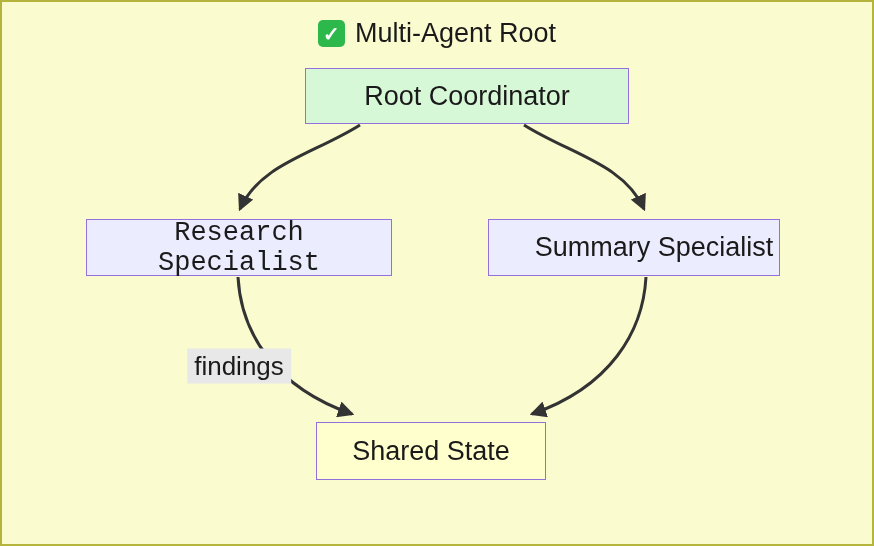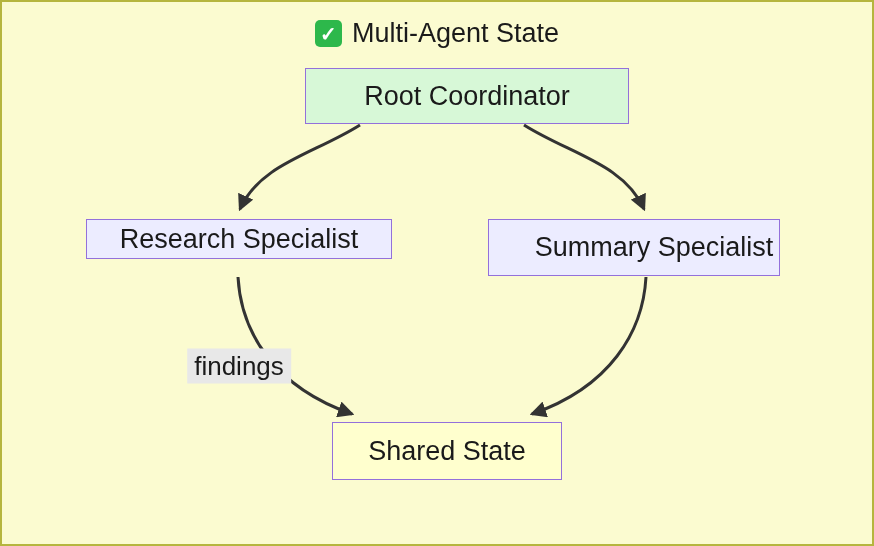--- a/index.html
+++ b/index.html
@@ -76,31 +76,32 @@
     color:#1a1a1a;
     text-align:center;
   }
   .node-root{
     left:303px; top:66px;
     width:324px; height:56px;
     background:var(--root-fill);
   }
   .node-research{
     left:84px; top:217px;
-    width:306px; height:40px;
+    width:306px; height:57px;
     background:var(--specialist-fill);
+    font-family:Liberation Mono, monospace;
   }
   .node-summary{
     left:486px; top:217px;
     width:292px; height:57px;
     background:var(--specialist-fill);
     padding-left:40px;
   }
   .node-shared{
-    left:330px; top:420px;
+    left:314px; top:420px;
     width:230px; height:58px;
     background:var(--shared-fill);
   }
   .edge-label{
     position:absolute;
     transform:translate(-50%,-50%);
     background:var(--edge-label-bg);
     padding:2px 7px;
     font-size:26px;
     color:#1a1a1a;
@@ -109,21 +110,21 @@
   .edge-label-findings{ left:237px; top:364px; }
   .edge-label-summary{ left:643px; top:351px; }
 </style>
 </head>
 <body>
 
 <div class="diagram-frame">
 
   <div class="diagram-title">
     <span class="check-icon">✓</span>
-    <span>Multi-Agent State</span>
+    <span>Multi-Agent Root</span>
   </div>
 
   <svg class="edges-layer" viewBox="0 0 874 546" xmlns="http://www.w3.org/2000/svg">
     <defs>
       <marker id="arrow" viewBox="0 0 10 10" refX="8.5" refY="5" markerWidth="5.5" markerHeight="5.5" orient="auto-start-reverse">
         <path class="arrowhead" d="M0,0 L10,5 L0,10 z"></path>
       </marker>
     </defs>
     <path class="edge" d="M 358 123 C 312 152, 258 162, 238 207" marker-end="url(#arrow)"></path>
     <path class="edge" d="M 522 123 C 568 152, 622 162, 642 207" marker-end="url(#arrow)"></path>

